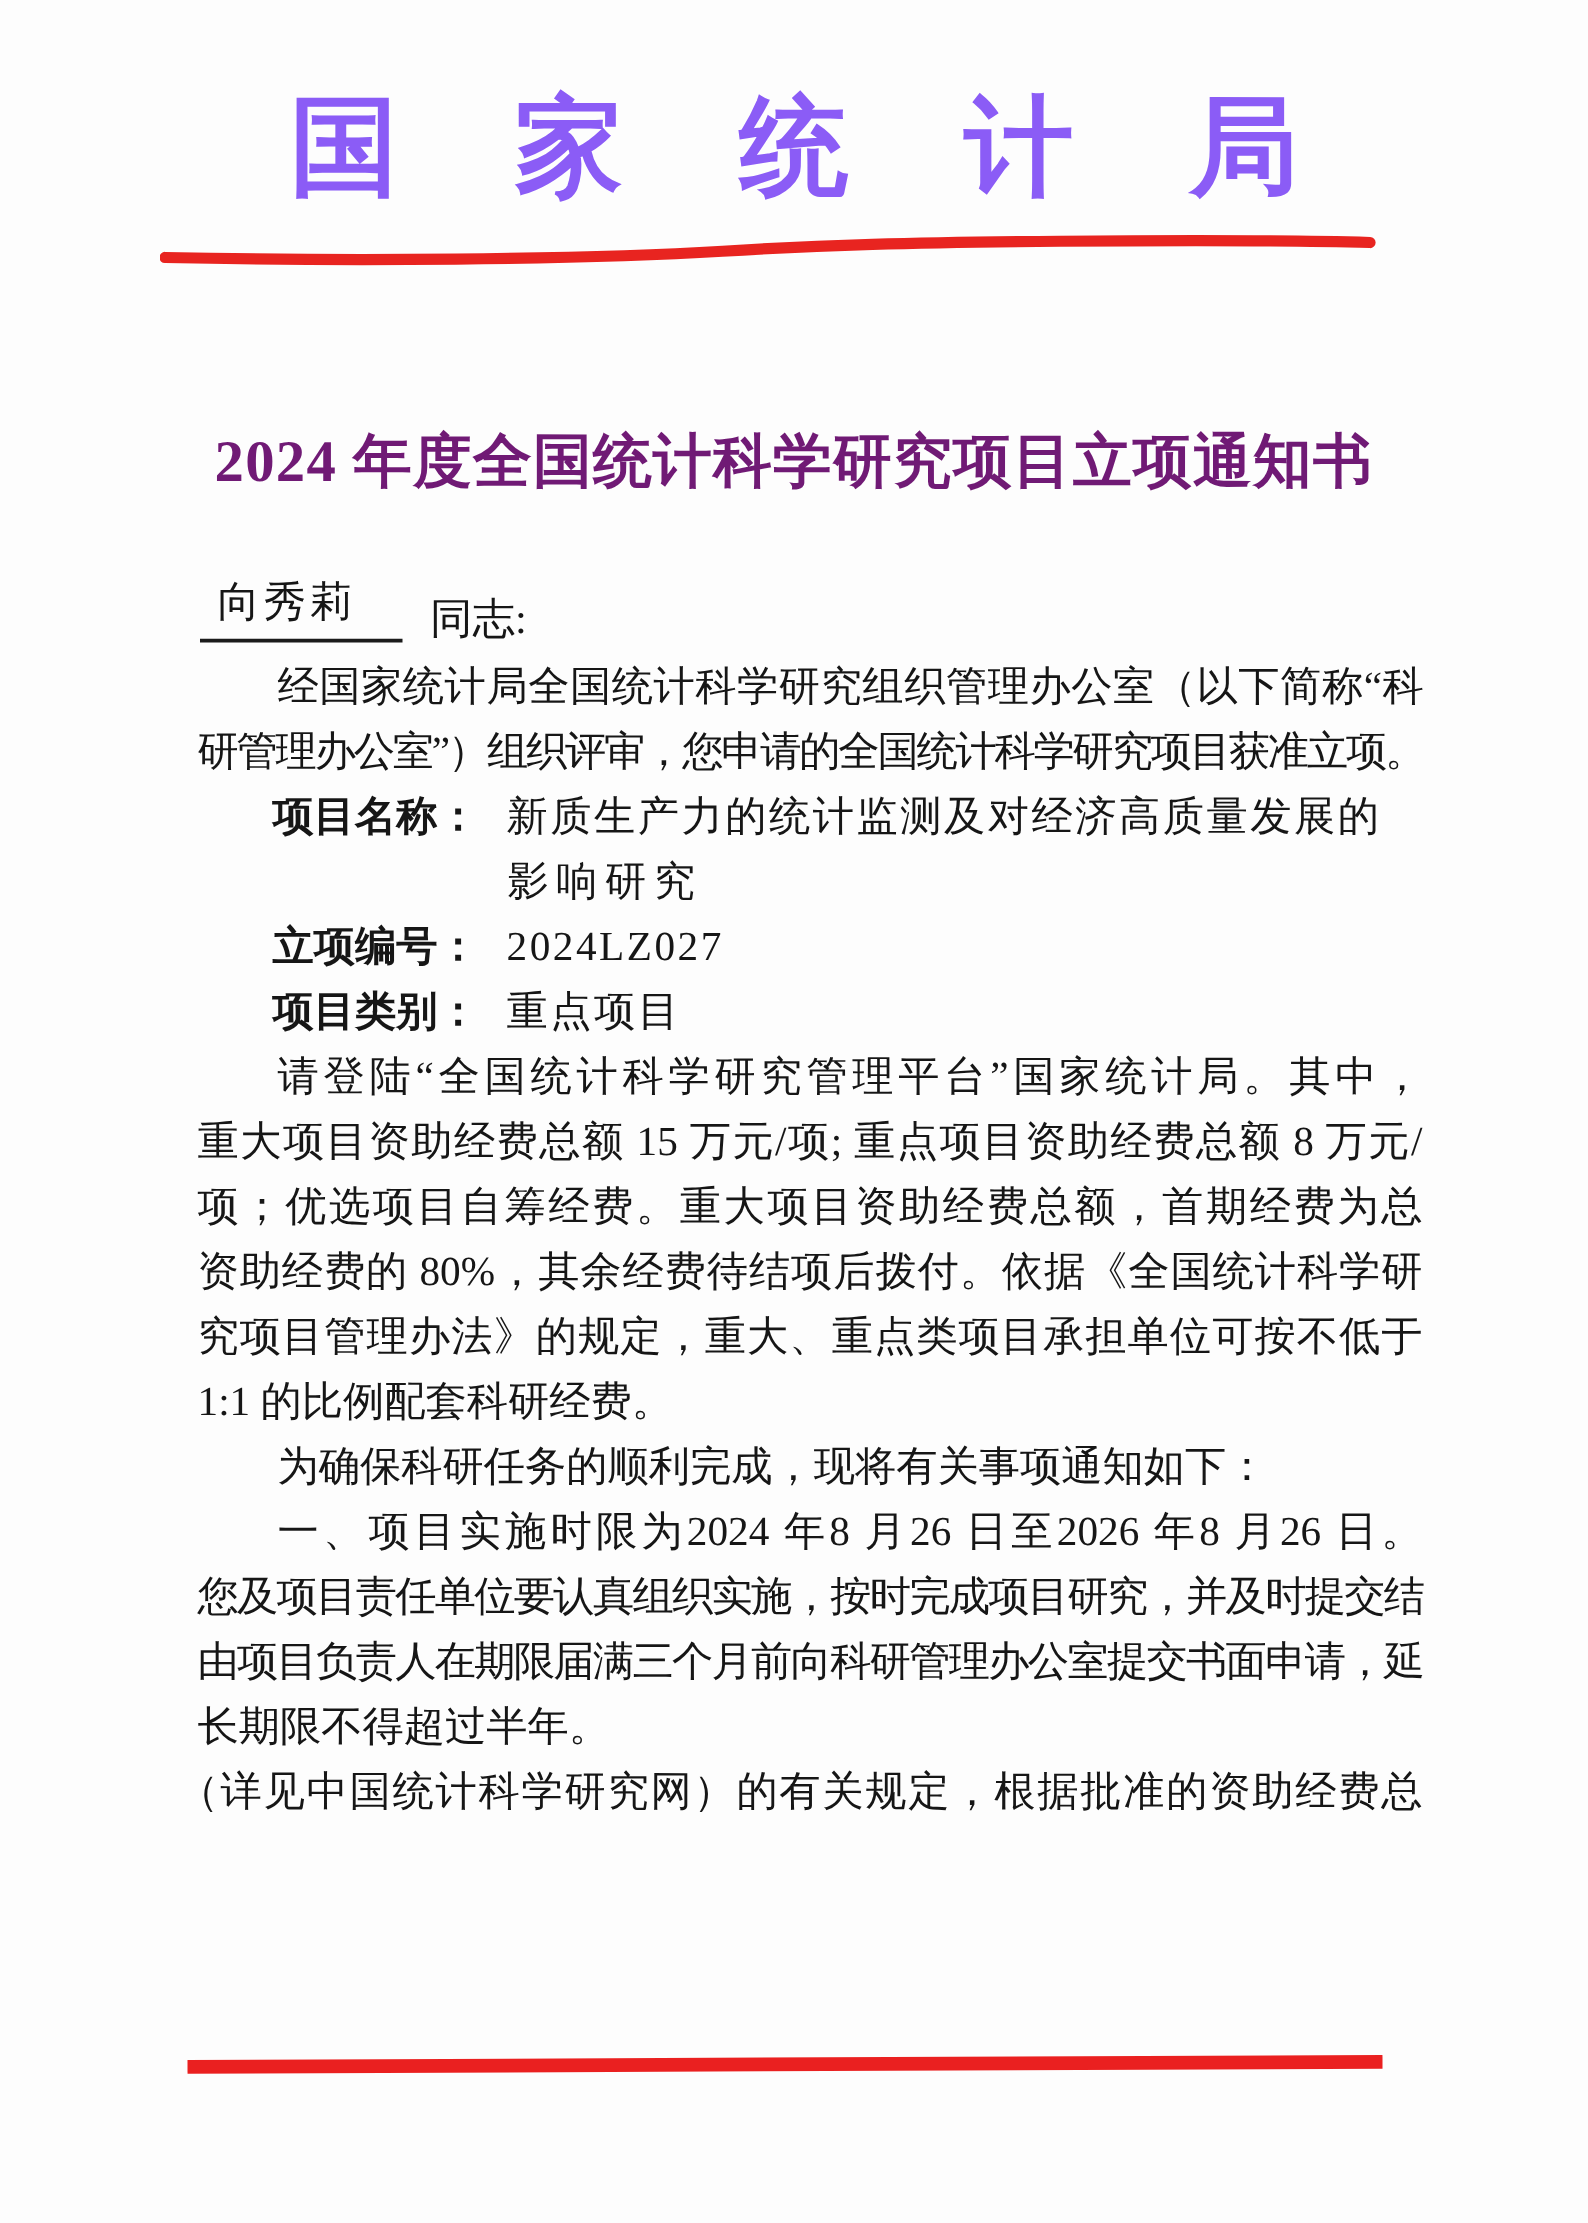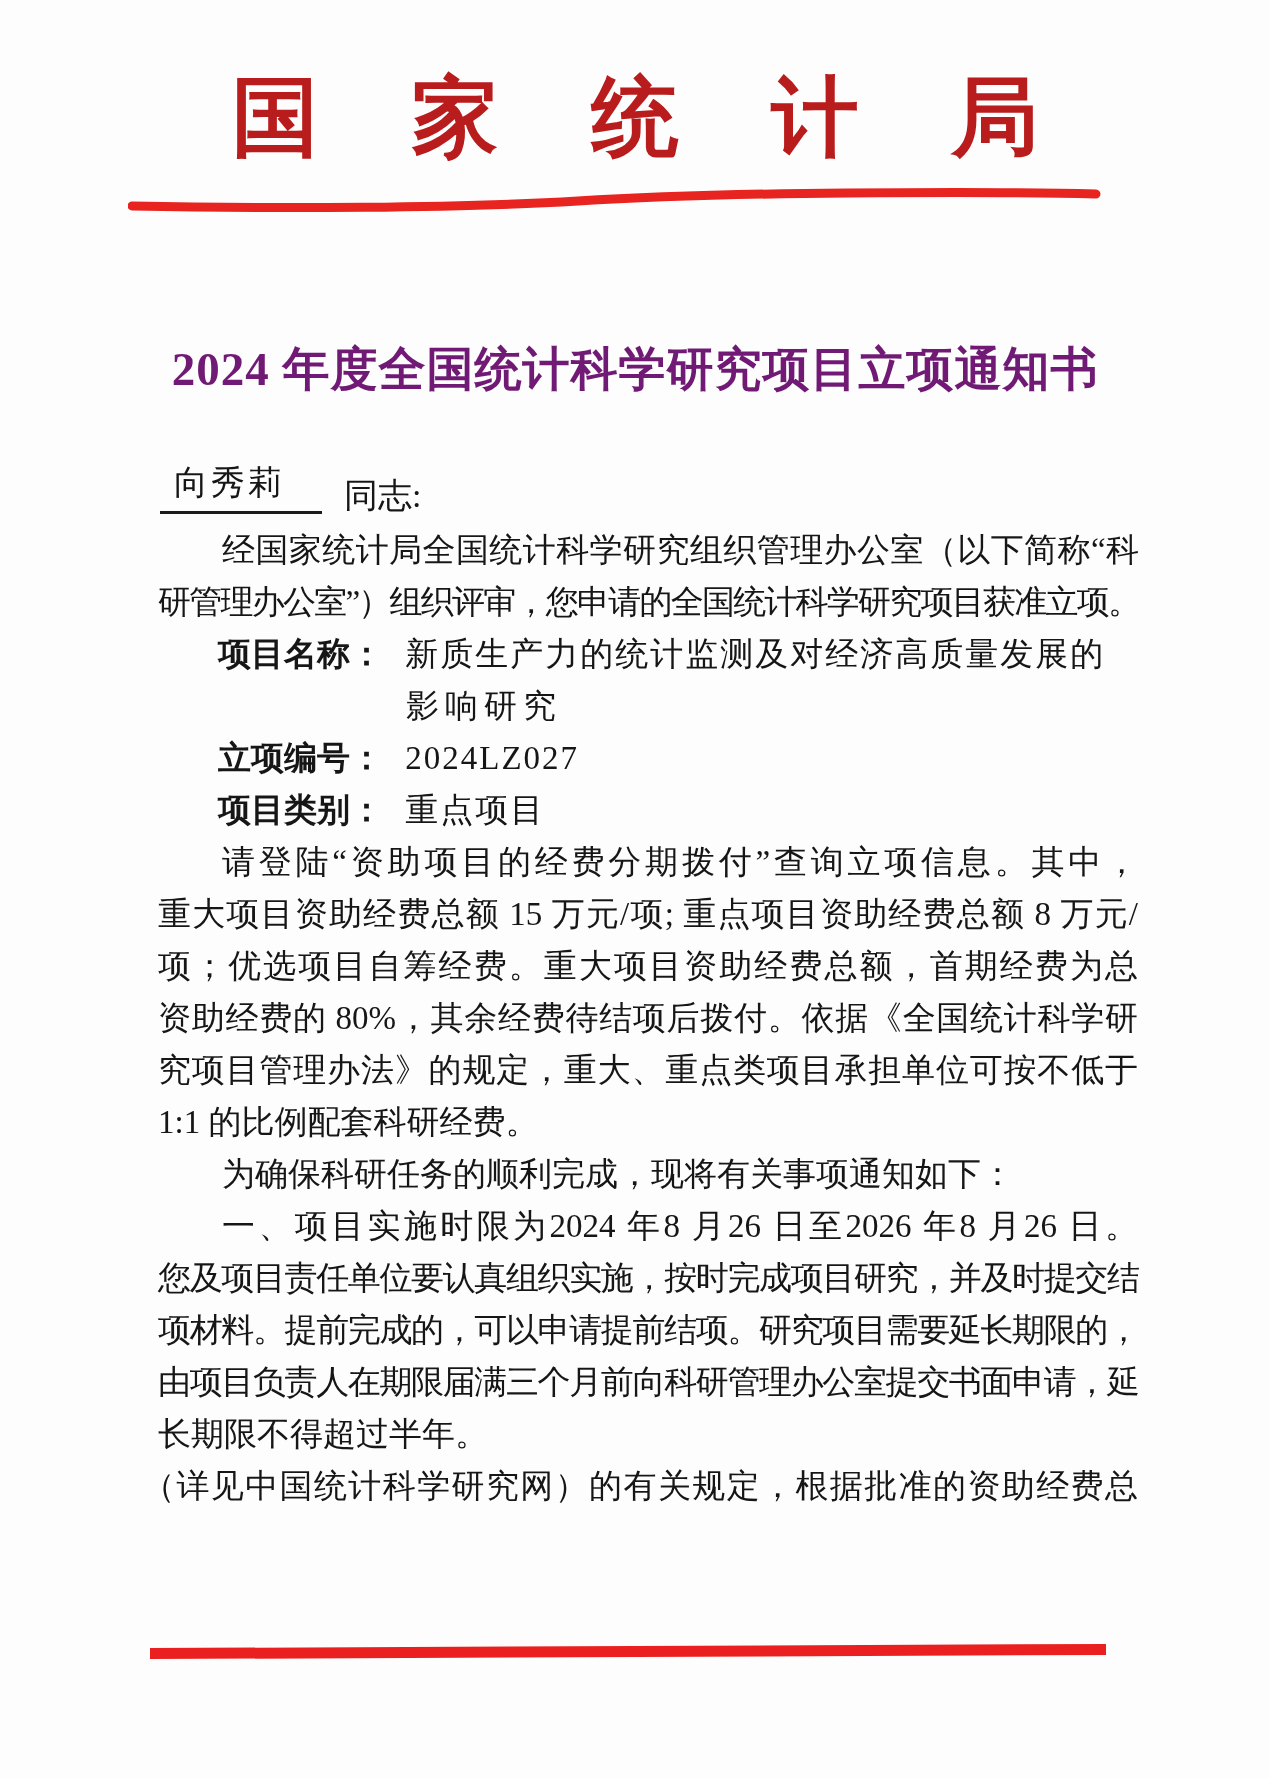--- a/index.html
+++ b/index.html
@@ -11,21 +11,21 @@
     position:relative;
     overflow:hidden;
   }
   .page{position:absolute;inset:0;}
 
   
   .agency{
     position:absolute;top:64px;left:0;right:0;
     text-align:center;
     font-size:87px;font-weight:700;line-height:1.25;
-    color:#b91c1c;
+    color:#8b5cf6;
     letter-spacing:93px;text-indent:93px;
     white-space:nowrap;
   }
   .rule-top{position:absolute;left:128px;top:182px;}
 
   
   .doc-title{
     position:absolute;top:338px;left:0;right:0;
     text-align:center;
     font-size:47px;font-weight:700;letter-spacing:1px;
@@ -104,30 +104,29 @@
     <div class="ln">
       <span class="flabel">立项编号：</span>
       <span class="fvalue">2024LZ027</span>
     </div>
 
     <div class="ln">
       <span class="flabel">项目类别：</span>
       <span class="fvalue">重点项目</span>
     </div>
 
-    <div class="ln ind j">请登陆“资助项目的经费分期拨付”查询立项信息。其中，</div>
+    <div class="ln ind j">请登陆“全国统计科学研究管理平台”国家统计局。其中，</div>
     <div class="ln j">重大项目资助经费总额 15 万元/项; 重点项目资助经费总额 8 万元/</div>
     <div class="ln j">项；优选项目自筹经费。重大项目资助经费总额，首期经费为总</div>
     <div class="ln j">资助经费的 80%，其余经费待结项后拨付。依据《全国统计科学研</div>
     <div class="ln j">究项目管理办法》的规定，重大、重点类项目承担单位可按不低于</div>
     <div class="ln">1:1 的比例配套科研经费。</div>
     <div class="ln ind">为确保科研任务的顺利完成，现将有关事项通知如下：</div>
     <div class="ln ind j">一、项目实施时限为2024 年8 月26 日至2026 年8 月26 日。</div>
     <div class="ln j t2">您及项目责任单位要认真组织实施，按时完成项目研究，并及时提交结</div>
-    <div class="ln j t2">项材料。提前完成的，可以申请提前结项。研究项目需要延长期限的，</div>
     <div class="ln j t2">由项目负责人在期限届满三个月前向科研管理办公室提交书面申请，延</div>
     <div class="ln">长期限不得超过半年。</div>
     <div class="ln j pull">（详见中国统计科学研究网）的有关规定，根据批准的资助经费总</div>
 
   </div>
 
   <div class="rule-bottom"></div>
 
 </div>
 

